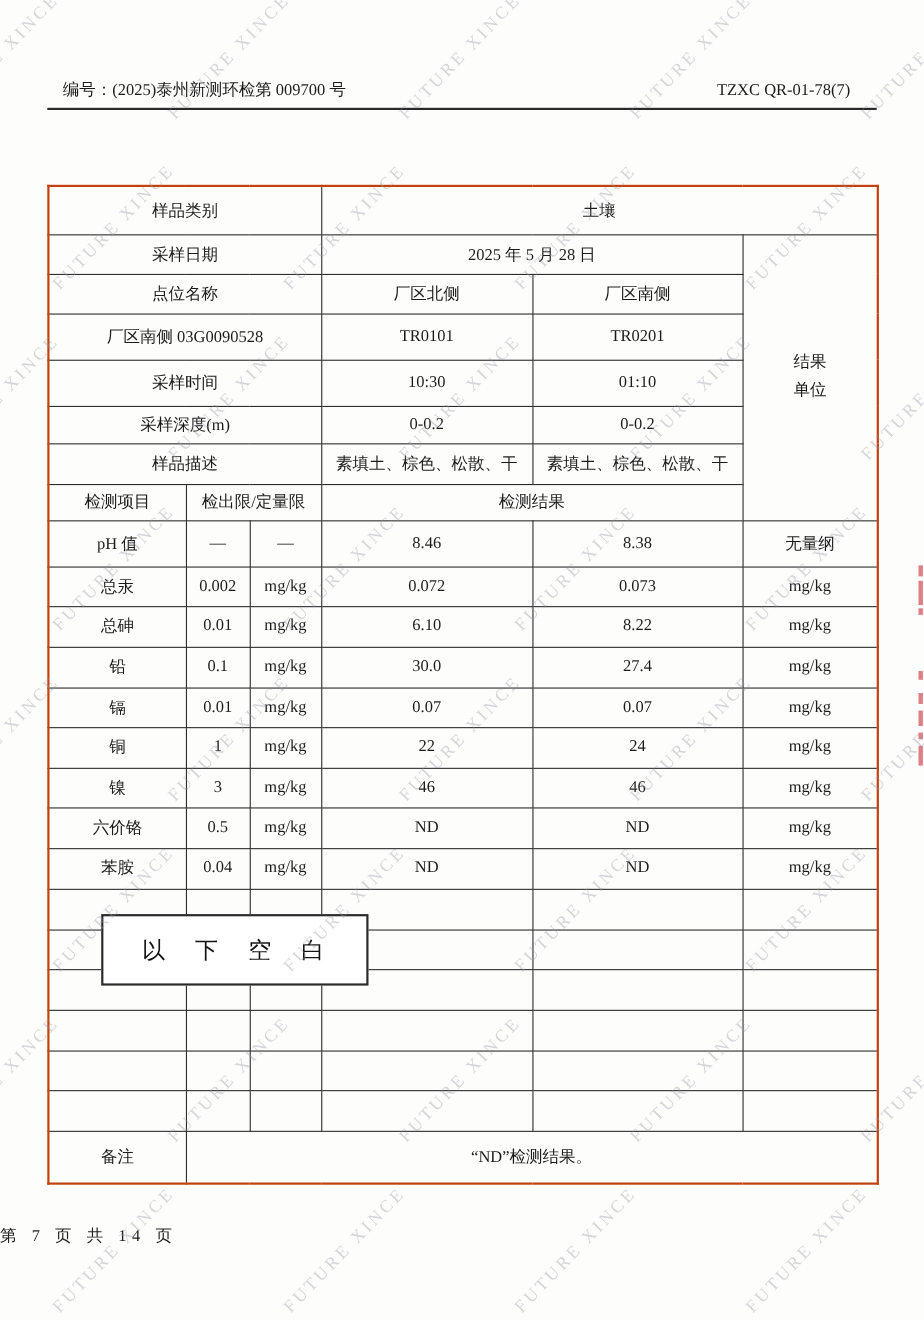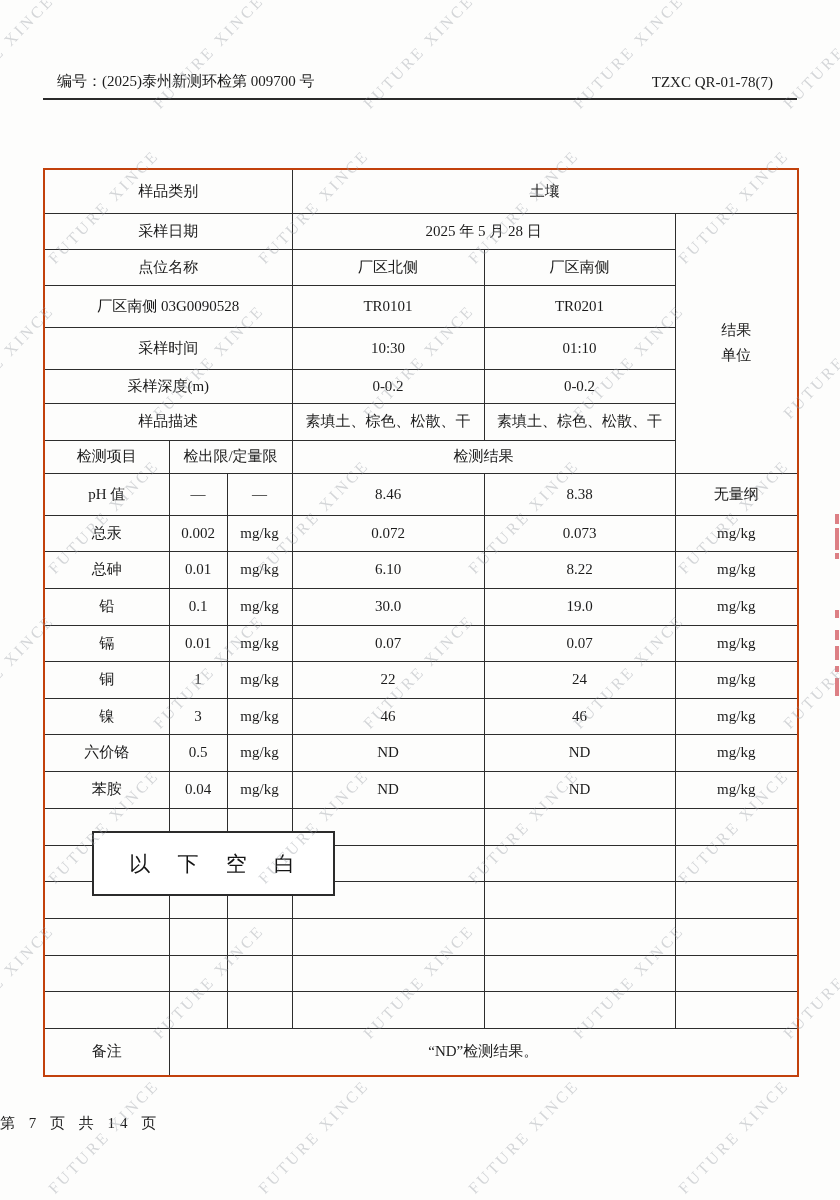--- a/index.html
+++ b/index.html
@@ -150,21 +150,21 @@
         <td>mg/kg</td>
         <td>6.10</td>
         <td>8.22</td>
         <td>mg/kg</td>
       </tr>
       <tr style="height:37px">
         <td>铅</td>
         <td>0.1</td>
         <td>mg/kg</td>
         <td>30.0</td>
-        <td>19.0</td>
+        <td>27.4</td>
         <td>mg/kg</td>
       </tr>
       <tr style="height:36px">
         <td>镉</td>
         <td>0.01</td>
         <td>mg/kg</td>
         <td>0.07</td>
         <td>0.07</td>
         <td>mg/kg</td>
       </tr>

